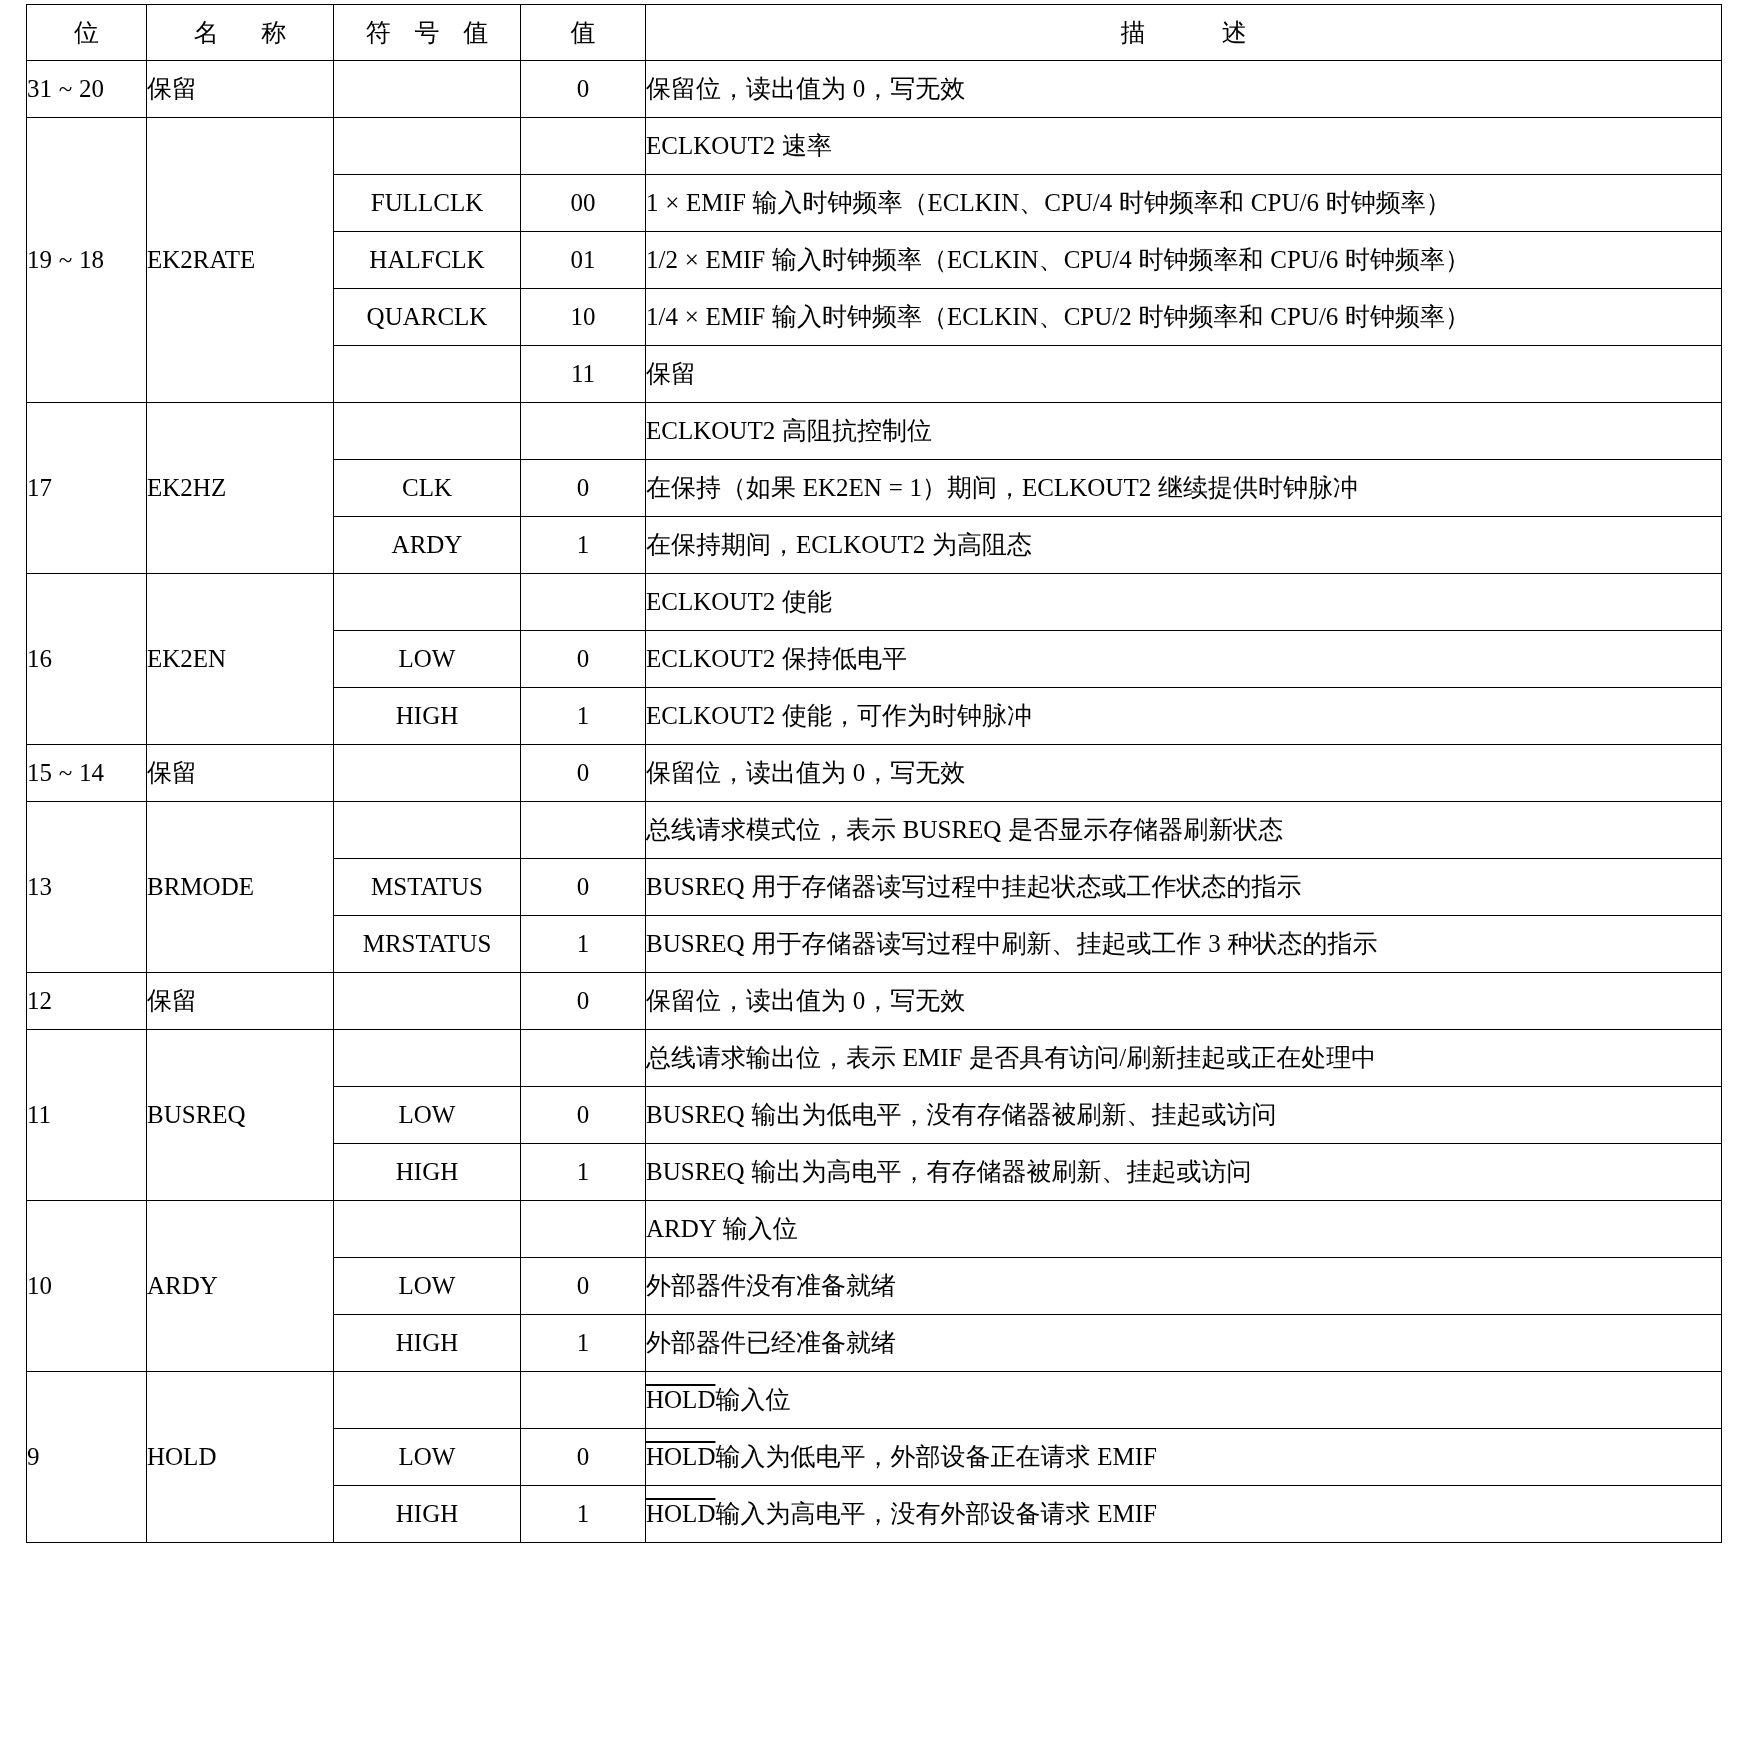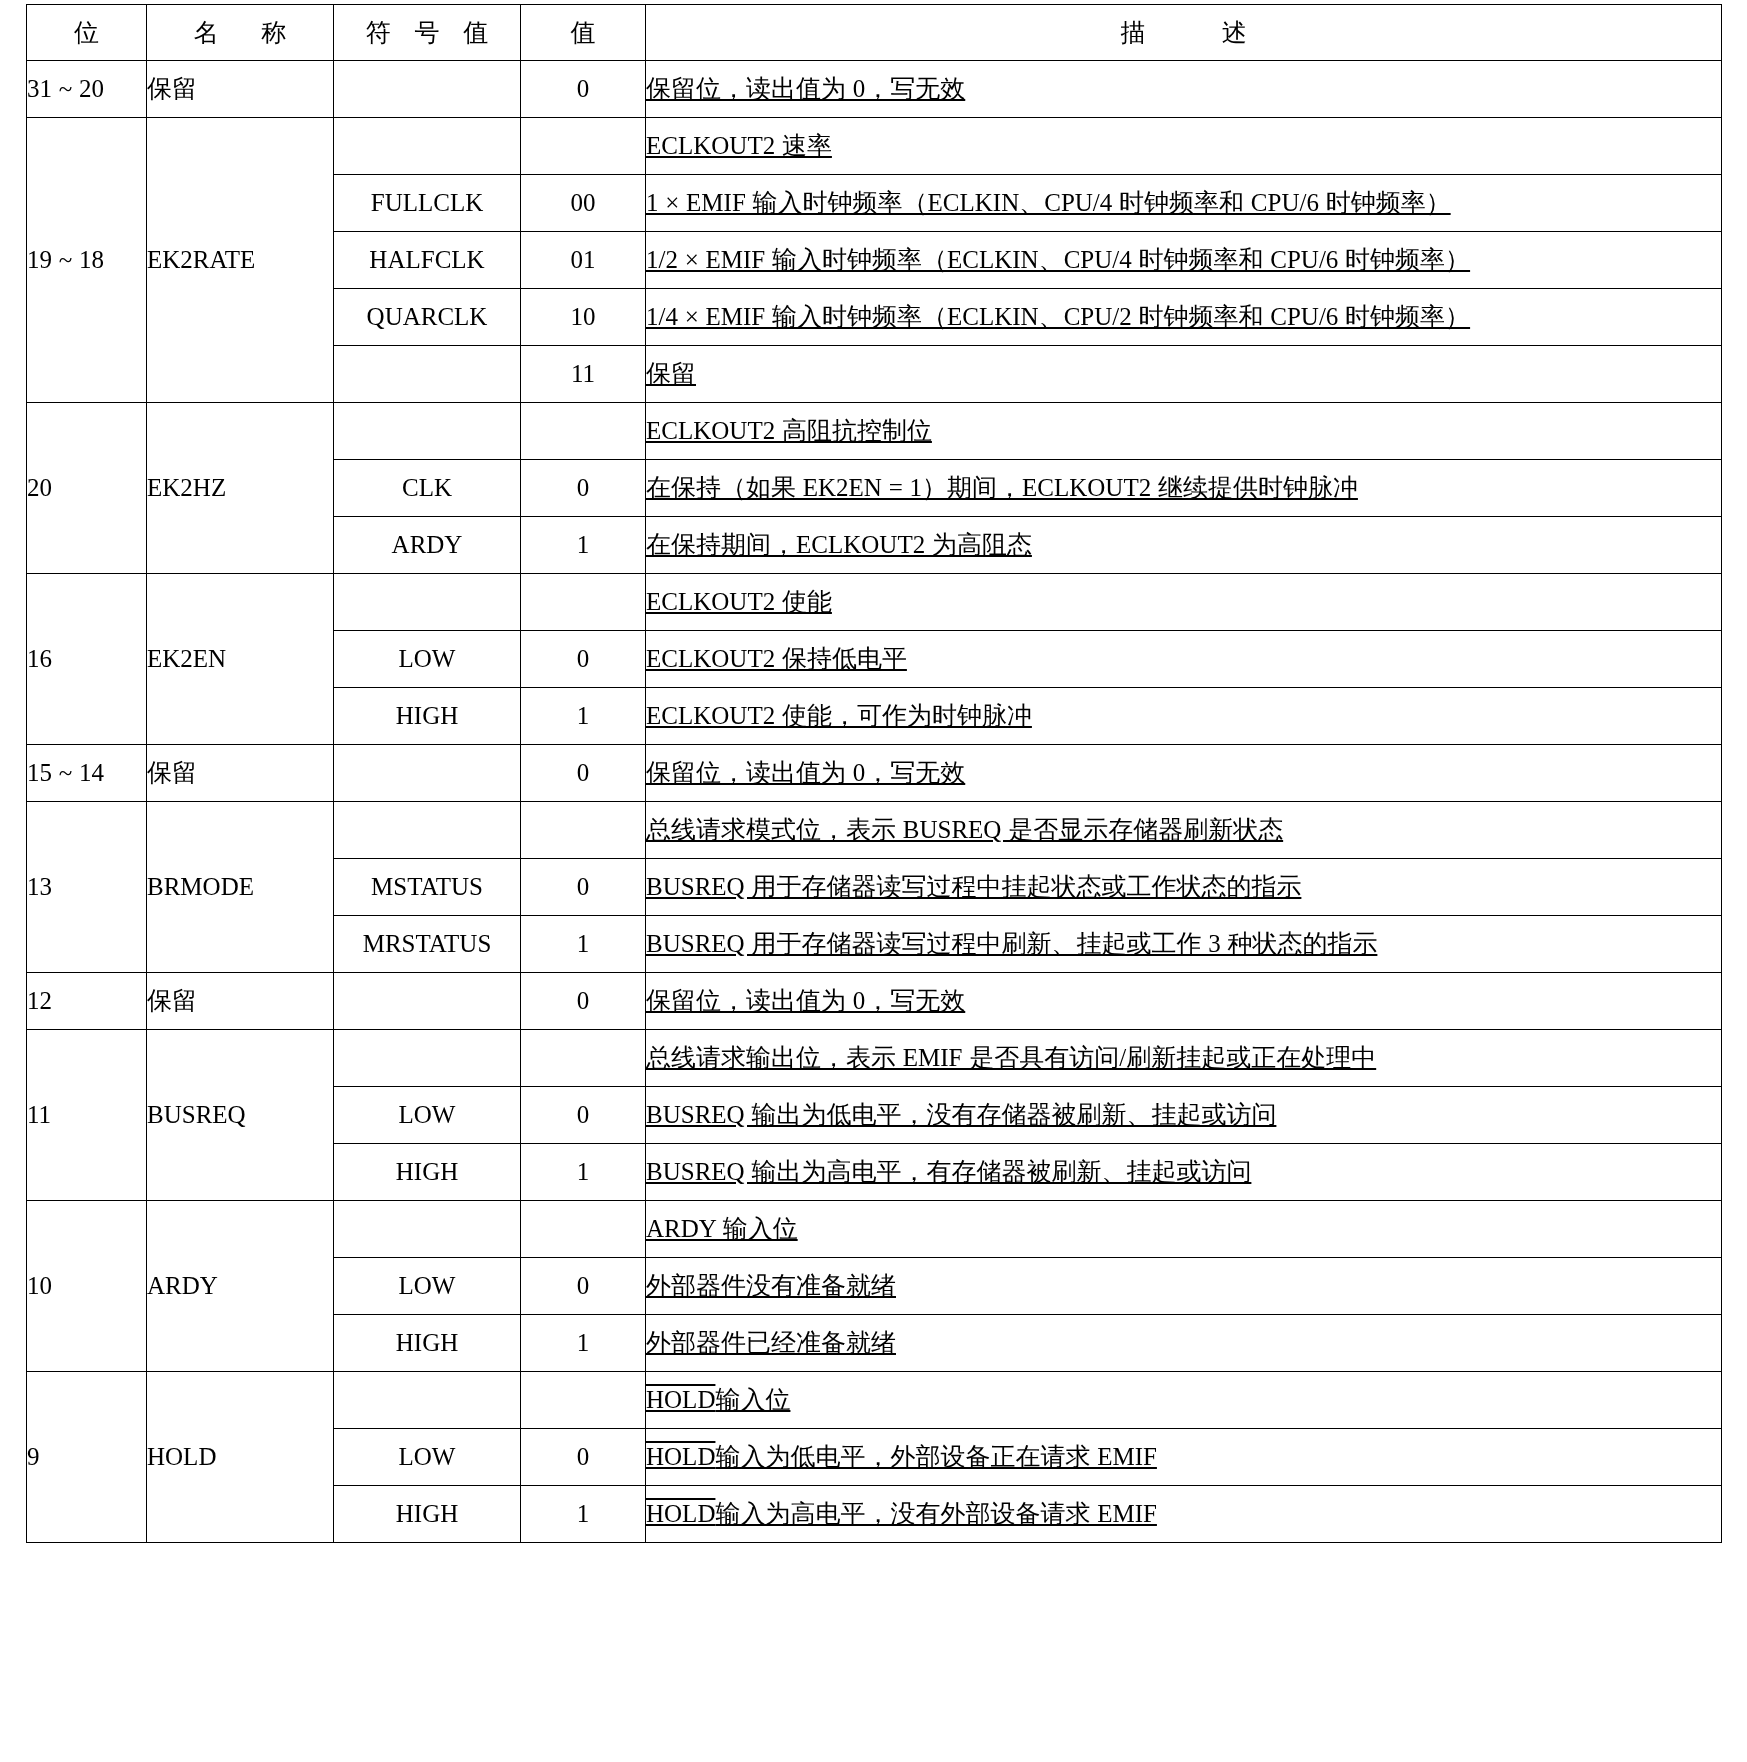--- a/index.html
+++ b/index.html
@@ -43,21 +43,20 @@
     text-align: center;
     height: 55px;
     font-size: 26px;
     letter-spacing: 0.35em;
     text-indent: 0.35em;
   }
   .desc {
     text-align: left;
     padding: 9px 0 9px 22px;
     font-size: 25px;
-    text-decoration: underline;
   }
   .rowh {
     height: 57px;
   }
   .bitcell, .namecell {
     font-size: 25px;
   }
   .symcell, .valcell {
     text-align: center;
     font-size: 25px;
@@ -118,21 +117,21 @@
           <td class="symcell">QUARCLK</td>
           <td class="valcell">10</td>
           <td class="desc">1/4 × EMIF 输入时钟频率（ECLKIN、CPU/2 时钟频率和 CPU/6 时钟频率）</td>
         </tr>
         <tr class="rowh">
           <td class="symcell"></td>
           <td class="valcell">11</td>
           <td class="desc">保留</td>
         </tr>
         <tr class="rowh">
-          <td class="bitcell" rowspan="3">20</td>
+          <td class="bitcell" rowspan="3">17</td>
           <td class="namecell" rowspan="3">EK2HZ</td>
           <td class="symcell"></td>
           <td class="valcell"></td>
           <td class="desc">ECLKOUT2 高阻抗控制位</td>
         </tr>
         <tr class="rowh">
           <td class="symcell">CLK</td>
           <td class="valcell">0</td>
           <td class="desc">在保持（如果 EK2EN = 1）期间，ECLKOUT2 继续提供时钟脉冲</td>
         </tr>

